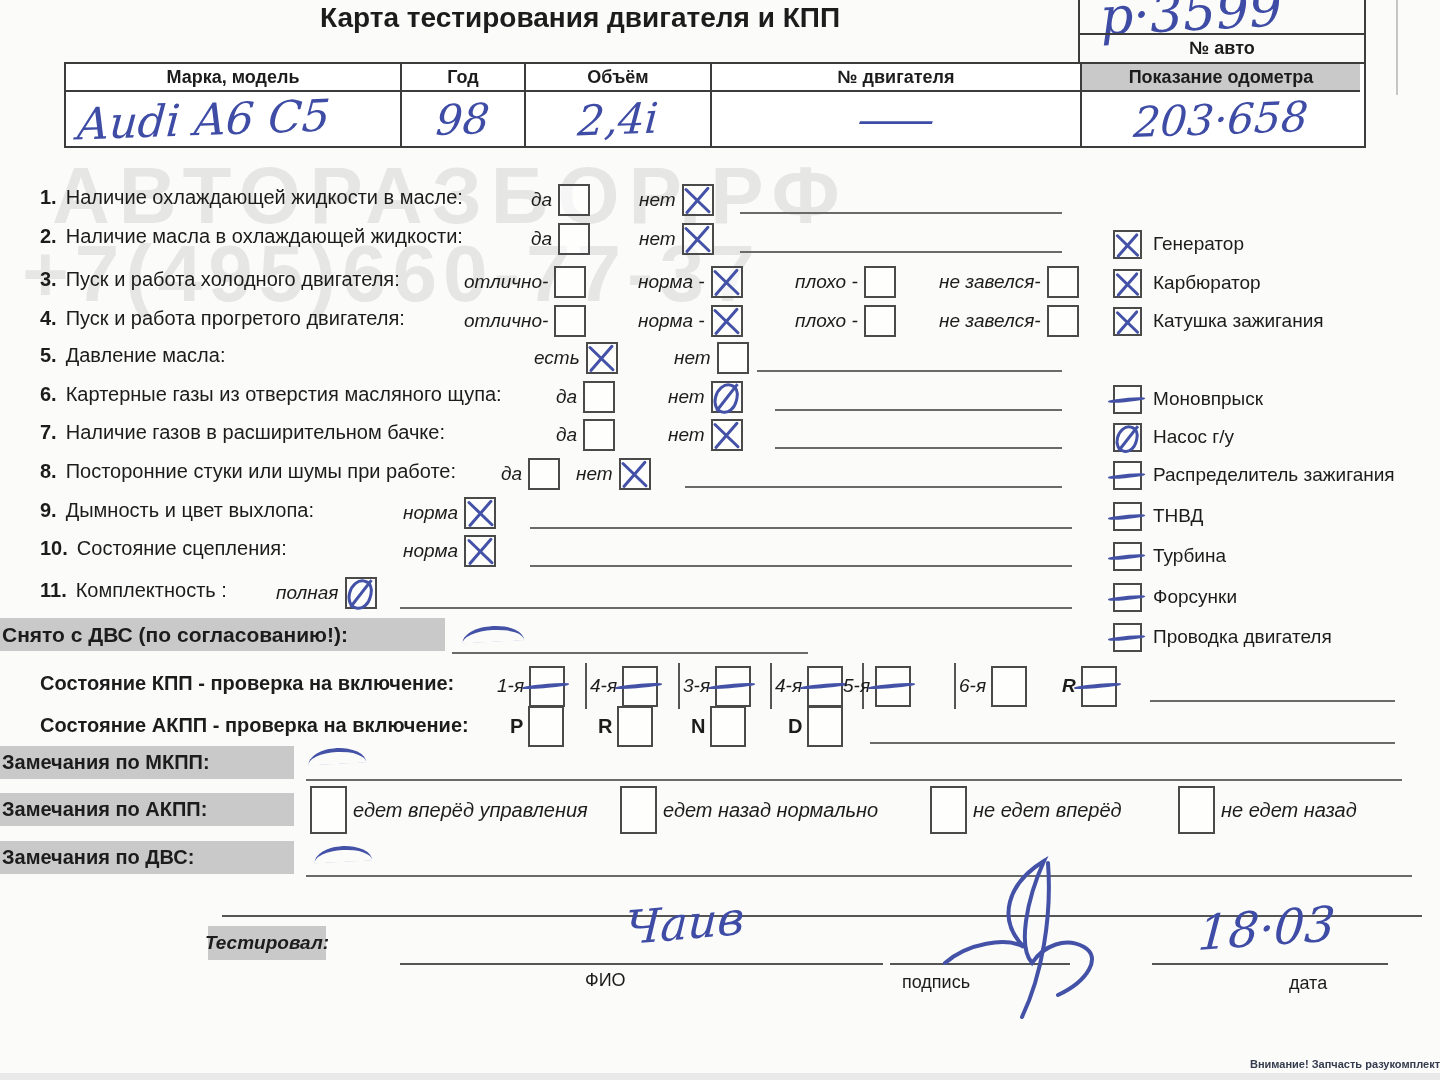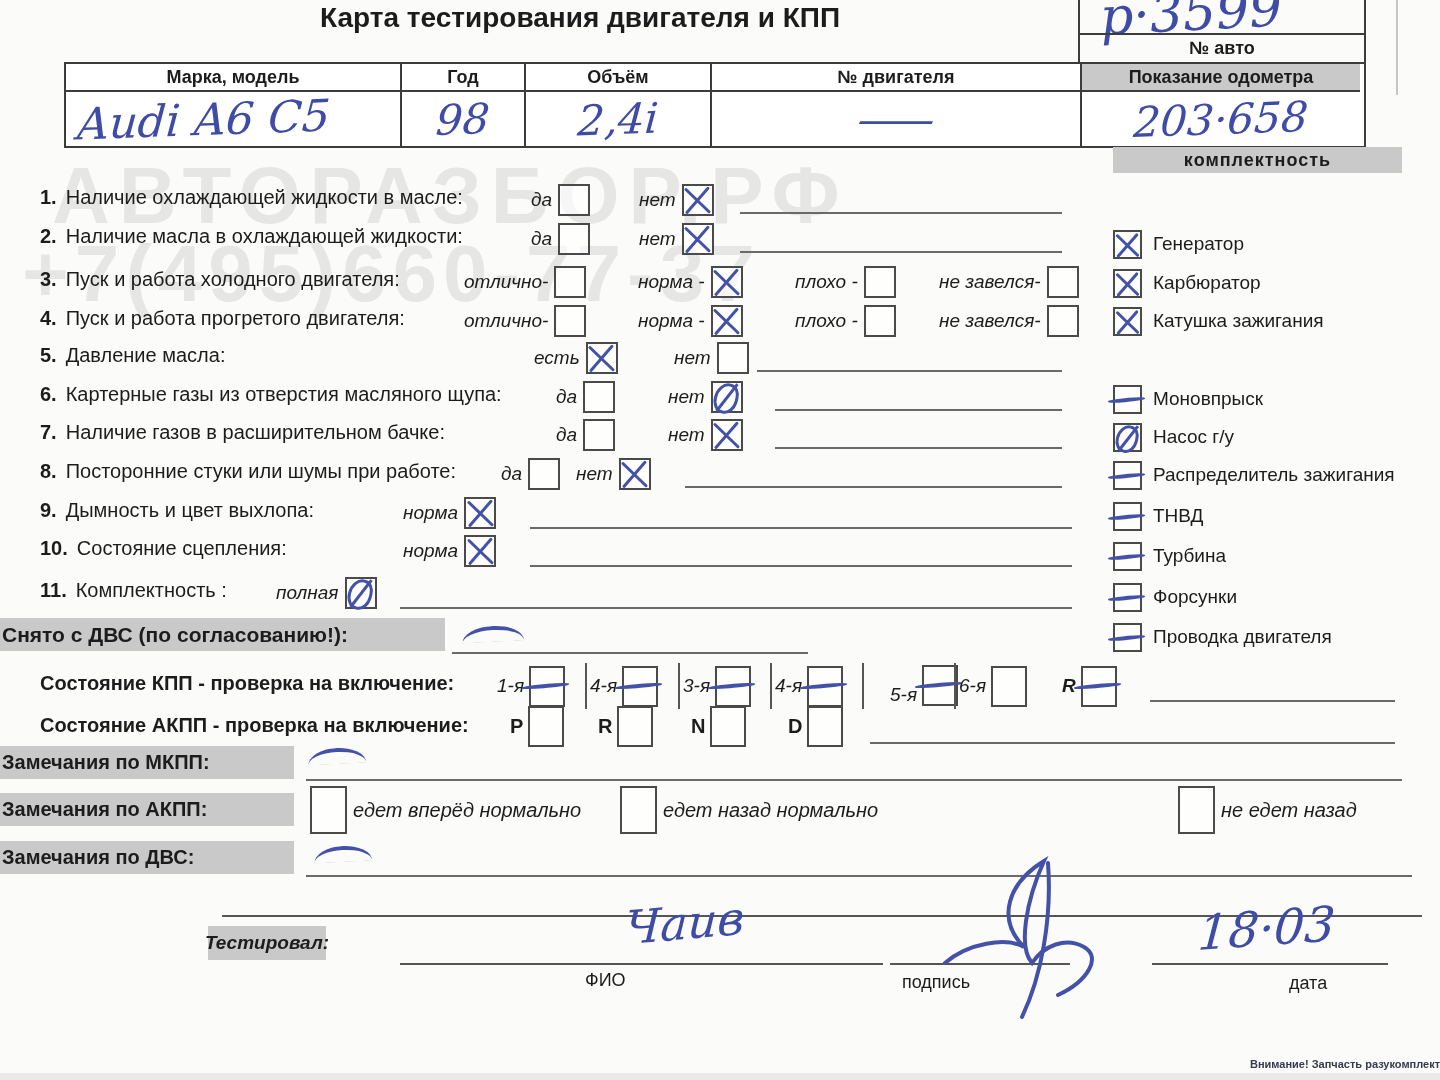--- a/index.html
+++ b/index.html
@@ -273,21 +273,20 @@
         <b>11.</b>
         <span>Комплектность :</span>
       </span>
     <span class="opt" style="left:276px">
         <span class="olbl">полная</span>
         <span class="cb mark-loop"></span>
       </span>
     <span class="uline" style="left:400px;width:672px;top:32px"></span>
   </div>
 
-  <div class="eqhdr">комплектность</div>
   <div class="erow" style="top:229px">
       <span class="cb cb-e mark-x"></span>
       <span class="elbl">Генератор</span>
     </div>
   <div class="erow" style="top:268px">
       <span class="cb cb-e mark-x"></span>
       <span class="elbl">Карбюратор</span>
     </div>
   <div class="erow" style="top:306px">
       <span class="cb cb-e mark-x"></span>
@@ -340,21 +339,21 @@
   <div class="gear" style="left:683px;top:666px;">
       <span class="glbl">3-я</span>
       <span class="cb cb-g mark-dash"></span>
     </div>
   <div class="vsep" style="left:770px;top:663px;"></div>
   <div class="gear" style="left:775px;top:666px;">
       <span class="glbl">4-я</span>
       <span class="cb cb-g mark-dash"></span>
     </div>
   <div class="vsep" style="left:862px;top:663px;"></div>
-  <div class="gear" style="left:890px;top:666px;align-items:flex-end;">
+  <div class="gear" style="left:843px;top:666px;">
       <span class="glbl">5-я</span>
       <span class="cb cb-g mark-dash"></span>
     </div>
   <div class="vsep" style="left:954px;top:663px;"></div>
   <div class="gear" style="left:959px;top:666px;">
       <span class="glbl">6-я</span>
       <span class="cb cb-g"></span>
     </div>
   <div class="gear" style="left:1062px;top:666px;">
       <span class="glbl" style="font-style:italic;font-weight:bold;">R</span>
@@ -381,25 +380,29 @@
     </div>
   <span class="uline" style="position:absolute;left:870px;top:742px;width:525px;"></span>
 
   <div class="graybar" style="left:-6px;top:746px;width:292px;height:33px;padding-left:8px;font-size:20px;">Замечания по МКПП:</div>
   <span class="pen-dash" style="left:308px;top:748px;width:58px;"></span>
   <span class="uline" style="position:absolute;left:306px;top:779px;width:1096px;"></span>
 
   <div class="graybar" style="left:-6px;top:793px;width:292px;height:33px;padding-left:8px;font-size:20px;">Замечания по АКПП:</div>
   <div class="note-opt" style="left:310px;top:788px;">
       <span class="cb cb-a"></span>
-      <span class="note-lbl">едет вперёд нормально</span>
+      <span class="note-lbl">едет вперёд управления</span>
     </div>
   <div class="note-opt" style="left:620px;top:788px;">
       <span class="cb cb-a"></span>
       <span class="note-lbl">едет назад нормально</span>
+    </div>
+  <div class="note-opt" style="left:930px;top:788px;">
+      <span class="cb cb-a"></span>
+      <span class="note-lbl">не едет вперёд</span>
     </div>
   <div class="note-opt" style="left:1178px;top:788px;">
       <span class="cb cb-a"></span>
       <span class="note-lbl">не едет назад</span>
     </div>
 
   <div class="graybar" style="left:-6px;top:841px;width:292px;height:33px;padding-left:8px;font-size:20px;">Замечания по ДВС:</div>
   <span class="pen-dash" style="left:314px;top:846px;width:58px;"></span>
   <span class="uline" style="position:absolute;left:306px;top:875px;width:1106px;"></span>
 

